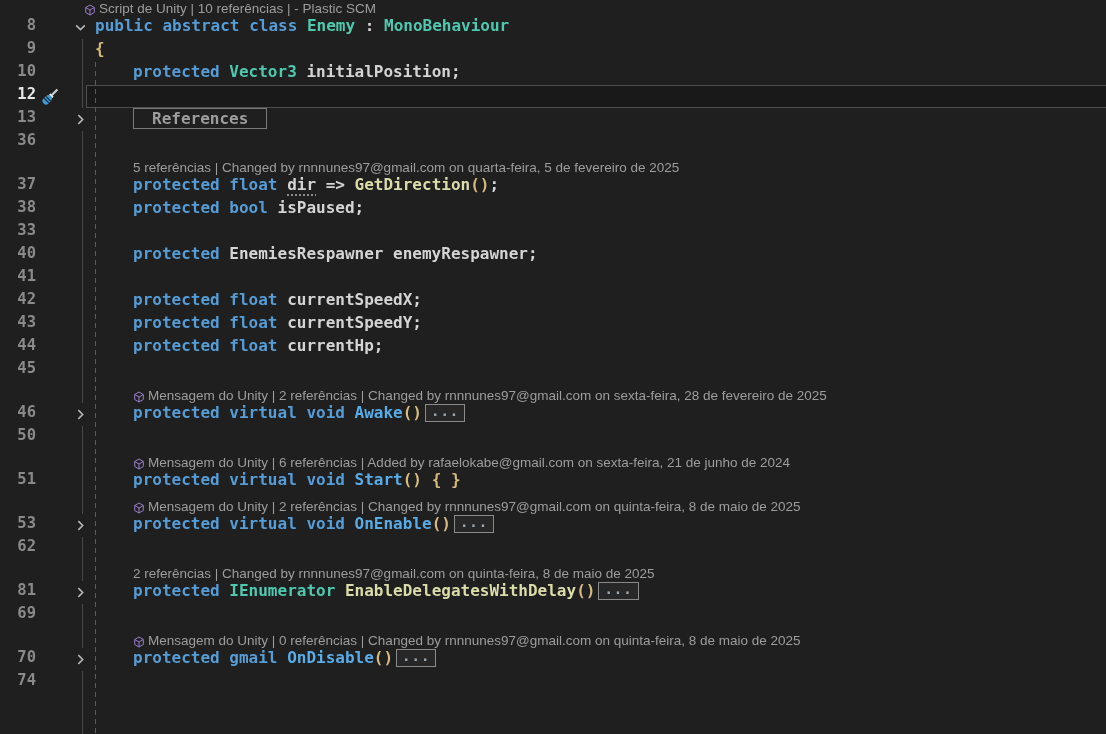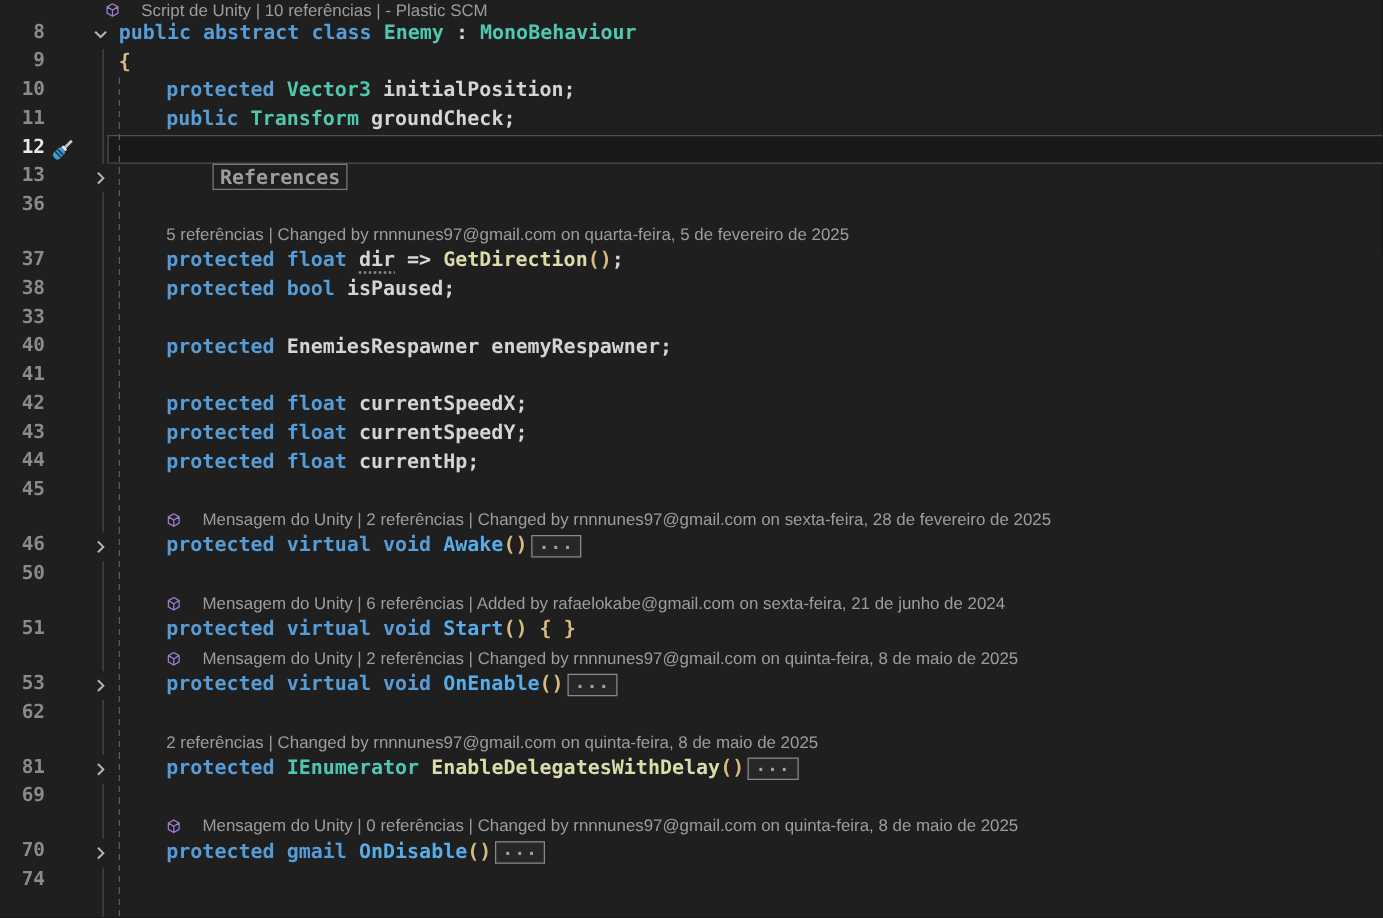--- a/index.html
+++ b/index.html
@@ -14,21 +14,21 @@
   .row.lens-first{height:16px;line-height:15px;}
   .num{position:absolute;left:0;top:0;width:36px;text-align:right;color:var(--lineNumber);
        font:600 15.5px "DejaVu Sans Mono",monospace;z-index:2;}
   .current .num{color:var(--activeLineNumber);}
   .fold{position:absolute;left:71px;top:0;bottom:0;width:19px;display:flex;align-items:center;
         justify-content:center;background:var(--background);z-index:2;cursor:pointer;}
   .fold svg{display:block;}
   .content{position:absolute;left:90px;right:0;top:0;bottom:0;white-space:pre;z-index:2;}
   .indent0{padding-left:5px;}
   .indent1{padding-left:43px;}
-  .lens .content{display:flex;align-items:center;gap:17px;}
+  .lens .content{display:flex;align-items:flex-end;gap:3px;}
   .lens-member .content{left:90px;padding-left:43px;}
   .lens-class .content{left:84px;padding-left:0;}
   .lens-icon{display:inline-flex;}
   .lens-icon svg{display:block;}
   .hl{position:absolute;left:86px;right:-2px;top:0;bottom:0;background:var(--currentLineBg);
       border:1px solid var(--currentLineBorder);border-right:none;z-index:0;box-sizing:border-box;}
   .tool{position:absolute;left:39px;top:1px;width:22px;height:22px;z-index:3;cursor:pointer;}
   .guide{position:absolute;width:1px;z-index:1;}
   #guide-solid{left:82px;top:39px;bottom:0;background:var(--outlineGuide);}
   #guide-dashed{left:95px;top:62px;bottom:0;
@@ -36,21 +36,21 @@
   .tk-kw{color:var(--keyword);text-align:right;}
   .tk-type{color:var(--type);}
   .tk-method{color:var(--method);}
   .tk-msg{color:var(--unityMessage);}
   .tk-id{color:var(--identifier);}
   .tk-punct{color:var(--punctuation);}
   .tk-brace{color:var(--brace);}
   .tk-dir{color:var(--identifier);text-decoration:underline dotted var(--hintUnderline);
           text-decoration-thickness:2px;text-underline-offset:4px;}
   .region-box{display:inline-block;border:1px solid var(--regionBorder);color:var(--regionText);
-      padding:0 5px;line-height:19px;height:19px;vertical-align:1px;margin-left:37px;}
+      padding:0 18px;line-height:19px;height:19px;vertical-align:1px;}
   .fold-box{display:inline-block;border:1px solid var(--foldBoxBorder);color:var(--foldDots);
       background:#272727;padding:0 5px 3px;line-height:13px;font-size:14px;letter-spacing:1px;
       vertical-align:2px;margin-left:3px;}
   .lens-text{cursor:pointer;}
 </style>
 </head>
 <body>
 
 <div id="editor">
   <div class="rows" id="rows">
@@ -68,24 +68,20 @@
         </span>
         <div class="content indent0"><span class="tk-kw">public abstract class </span><span class="tk-type">Enemy</span><span class="tk-punct"> : </span><span class="tk-type">MonoBehaviour</span></div>
       </div>
       <div class="row code">
         <div class="num">9</div>
         <div class="content indent0"><span class="tk-brace">{</span></div>
       </div>
       <div class="row code">
         <div class="num">10</div>
         <div class="content indent1"><span class="tk-kw">protected </span><span class="tk-type">Vector3</span><span class="tk-id"> initialPosition</span><span class="tk-punct">;</span></div>
-      </div>
-      <div class="row code">
-        <div class="num">11</div>
-        <div class="content indent1"><span class="tk-kw">public </span><span class="tk-type">Transform</span><span class="tk-id"> groundCheck</span><span class="tk-punct">;</span></div>
       </div>
       <div class="row code current">
         <div class="hl"></div>
         <div class="num">12</div>
         <span class="tool"><svg width="22" height="22" viewBox="0 0 22 22">
             <g transform="rotate(45 11 11)">
               <rect x="9.9" y="0.5" width="2.2" height="7.8" fill="#C9CCD1"></rect>
               <rect x="8.7" y="8" width="4.6" height="2.2" rx="0.5" fill="#e8eaed"></rect>
               <rect x="7.6" y="10" width="6.8" height="10" rx="3" fill="#3F9BD8"></rect>
               <line x1="7.8" y1="13.4" x2="14.2" y2="13.4" stroke="#17323f" stroke-width="1.2"></line>

